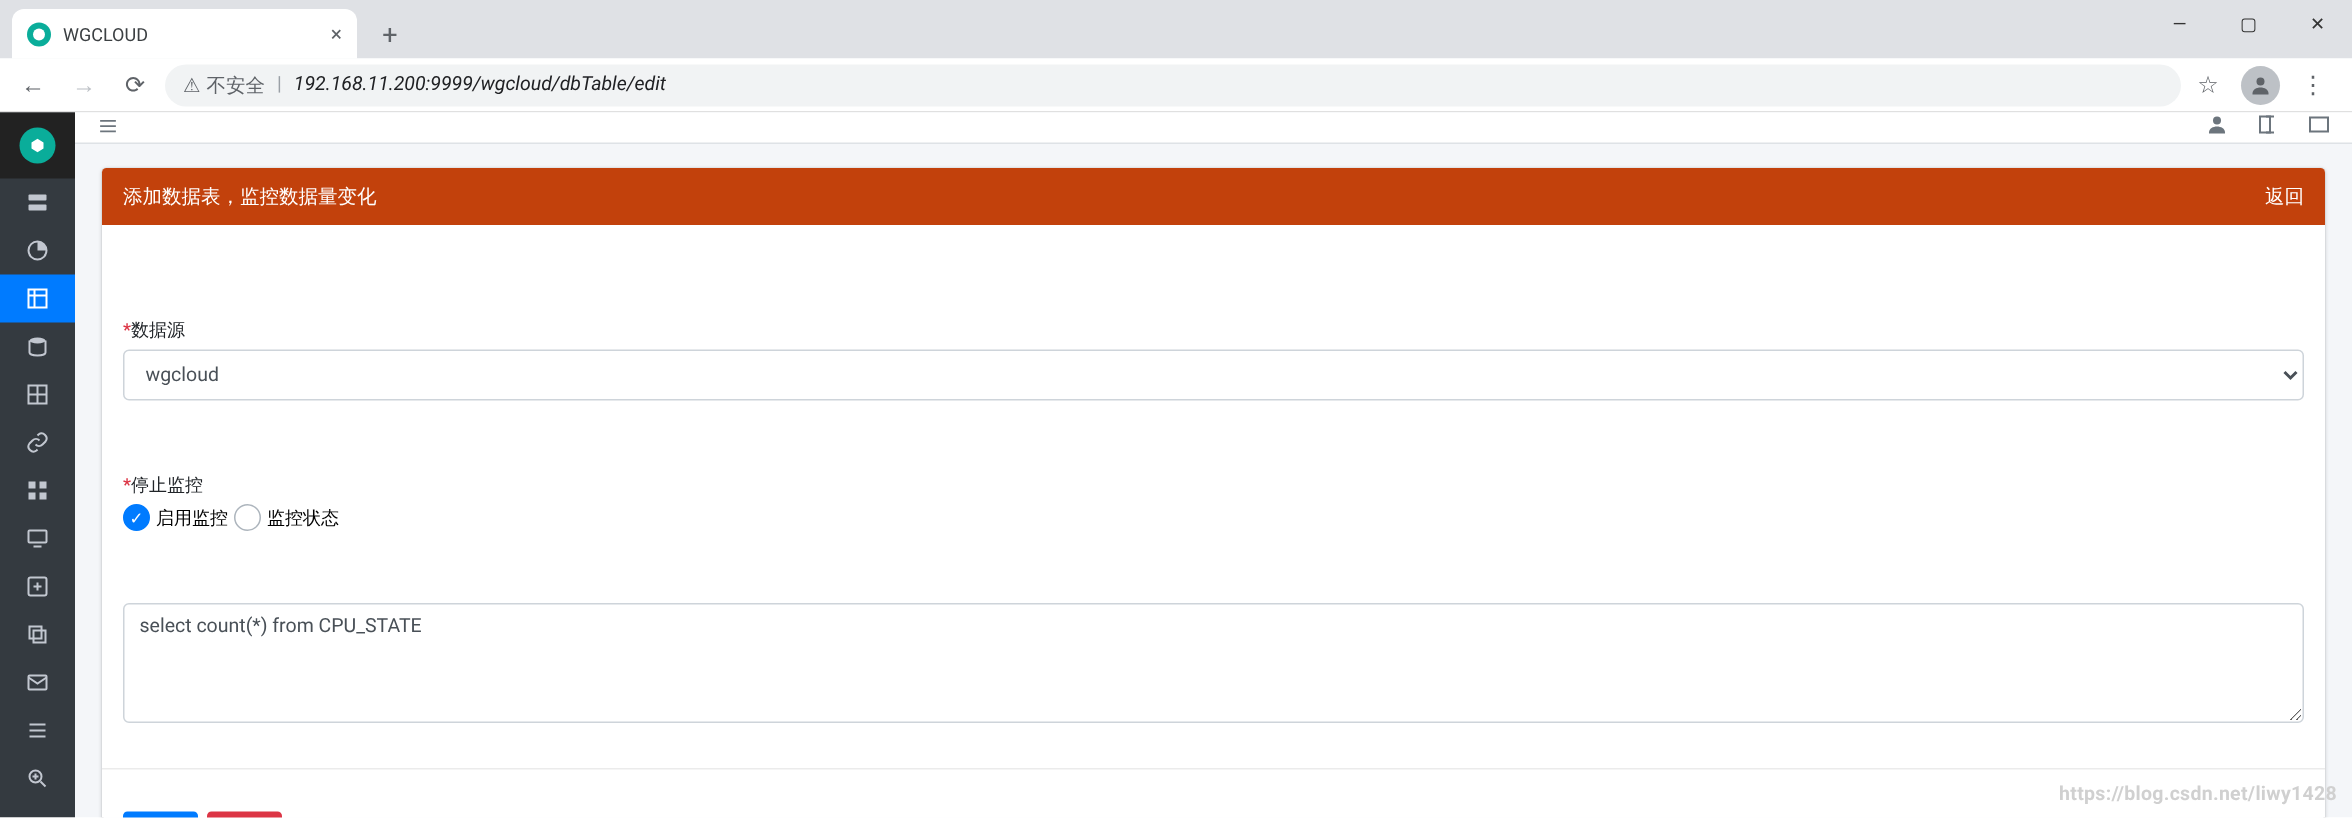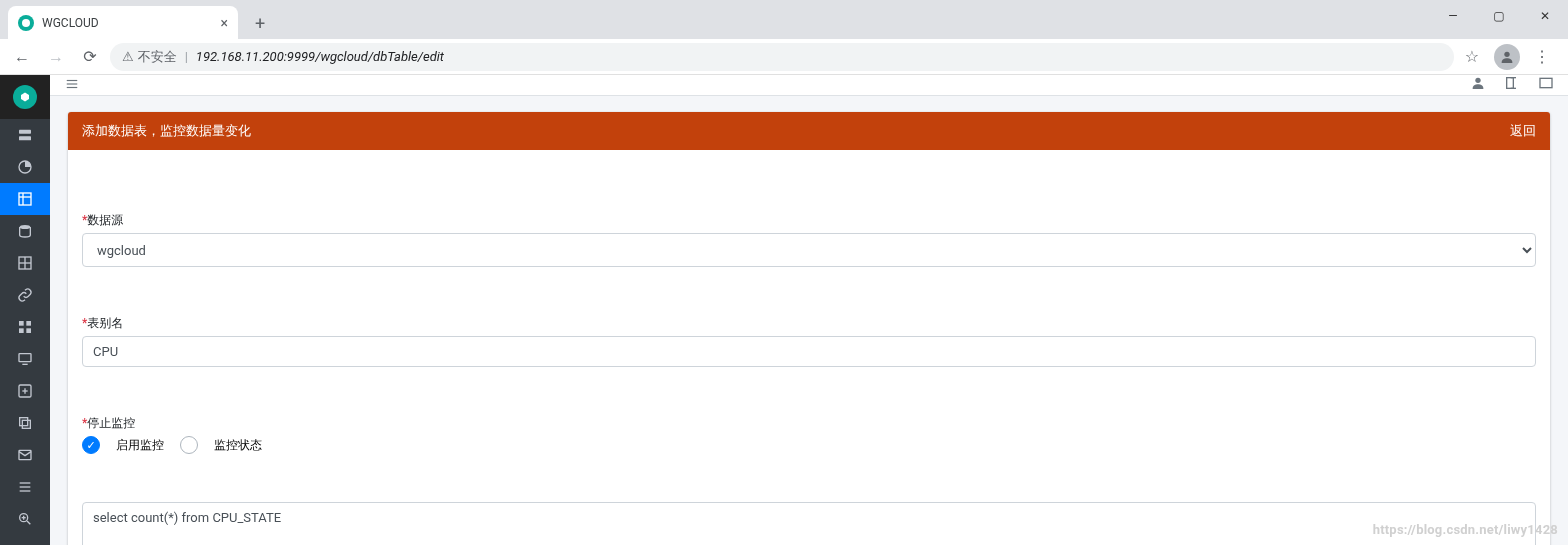--- a/index.html
+++ b/index.html
@@ -46,22 +46,22 @@
     .content { padding: 16px 18px; }
     .card { background:#fff; box-shadow: 0 0 1px rgba(0,0,0,.125),0 1px 3px rgba(0,0,0,.2); border-radius:3px; }
     .card-header { background:#c2410c; color:#fff; padding: 10px 14px; font-size:13px; display:flex; justify-content:space-between; align-items:center; border-radius:3px 3px 0 0;}
     .card-header a { color:#fff; cursor:pointer; font-size:13px; }
     .card-body { padding: 14px; }
     .form-group { margin-bottom: 12px; margin-top: 48px; }
     .form-label { font-size:12px; color:#212529; display:block; margin-bottom:4px; font-weight:500; }
     .form-label .req { color:#dc3545; }
     .form-control { width:100%; border:1px solid #ced4da; border-radius:4px; padding: 7px 10px; font-size:13px; color:#495057; background:#fff; }
     select.form-control { height: 34px; }
-    textarea.form-control { resize: both; height: 62px; font-family: inherit; }
-    .radio-row { display:flex; gap: 16px; align-items:center; font-size:12px; margin-top:4px;}
+    textarea.form-control { resize: both; height: 80px; font-family: inherit; }
+    .radio-row { display:flex; gap: 4px; align-items:center; font-size:12px; margin-top:4px;}
     .radio { width:18px; height:18px; border-radius:50%; border:1px solid #adb5bd; display:inline-flex; align-items:center; justify-content:center; cursor:pointer; }
     .radio.checked { background:#007bff; border-color:#007bff; }
     .radio.checked::after { content:"✓"; color:#fff; font-size:11px; }
     .card-footer { padding: 28px 14px; border-top:1px solid rgba(0,0,0,.08); display:flex; gap:6px; }
     .btn { border:none; padding:5px 12px; font-size:13px; border-radius:3px; cursor:pointer; color:#fff; }
     .btn-primary { background:#007bff; }
     .btn-danger { background:#dc3545; }
 
     .watermark { position:absolute; right:10px; bottom:8px; color:#d0d0d0; font-size:13px; letter-spacing:.2px;font-weight:bold; }
   </style>
@@ -234,24 +234,20 @@
           <a>返回</a>
         </div>
         <div class="card-body">
           <div class="form-group">
             <label class="form-label"><span class="req">*</span><span>数据源</span></label>
             <select class="form-control">
               <option>wgcloud</option>
             </select>
           </div>
           <div class="form-group">
-            <label class="form-label"><span class="req">*</span><span>表别名</span></label>
-            <input class="form-control" value="CPU" style="">
-          </div>
-          <div class="form-group">
             <label class="form-label"><span class="req">*</span><span>停止监控</span></label>
             <div class="radio-row">
               <span class="radio checked"></span>
               <span>启用监控</span>
               <span class="radio"></span>
               <span>监控状态</span>
             </div>
           </div>
           <div class="form-group">
             <textarea class="form-control" style="">select count(*) from CPU_STATE</textarea>

